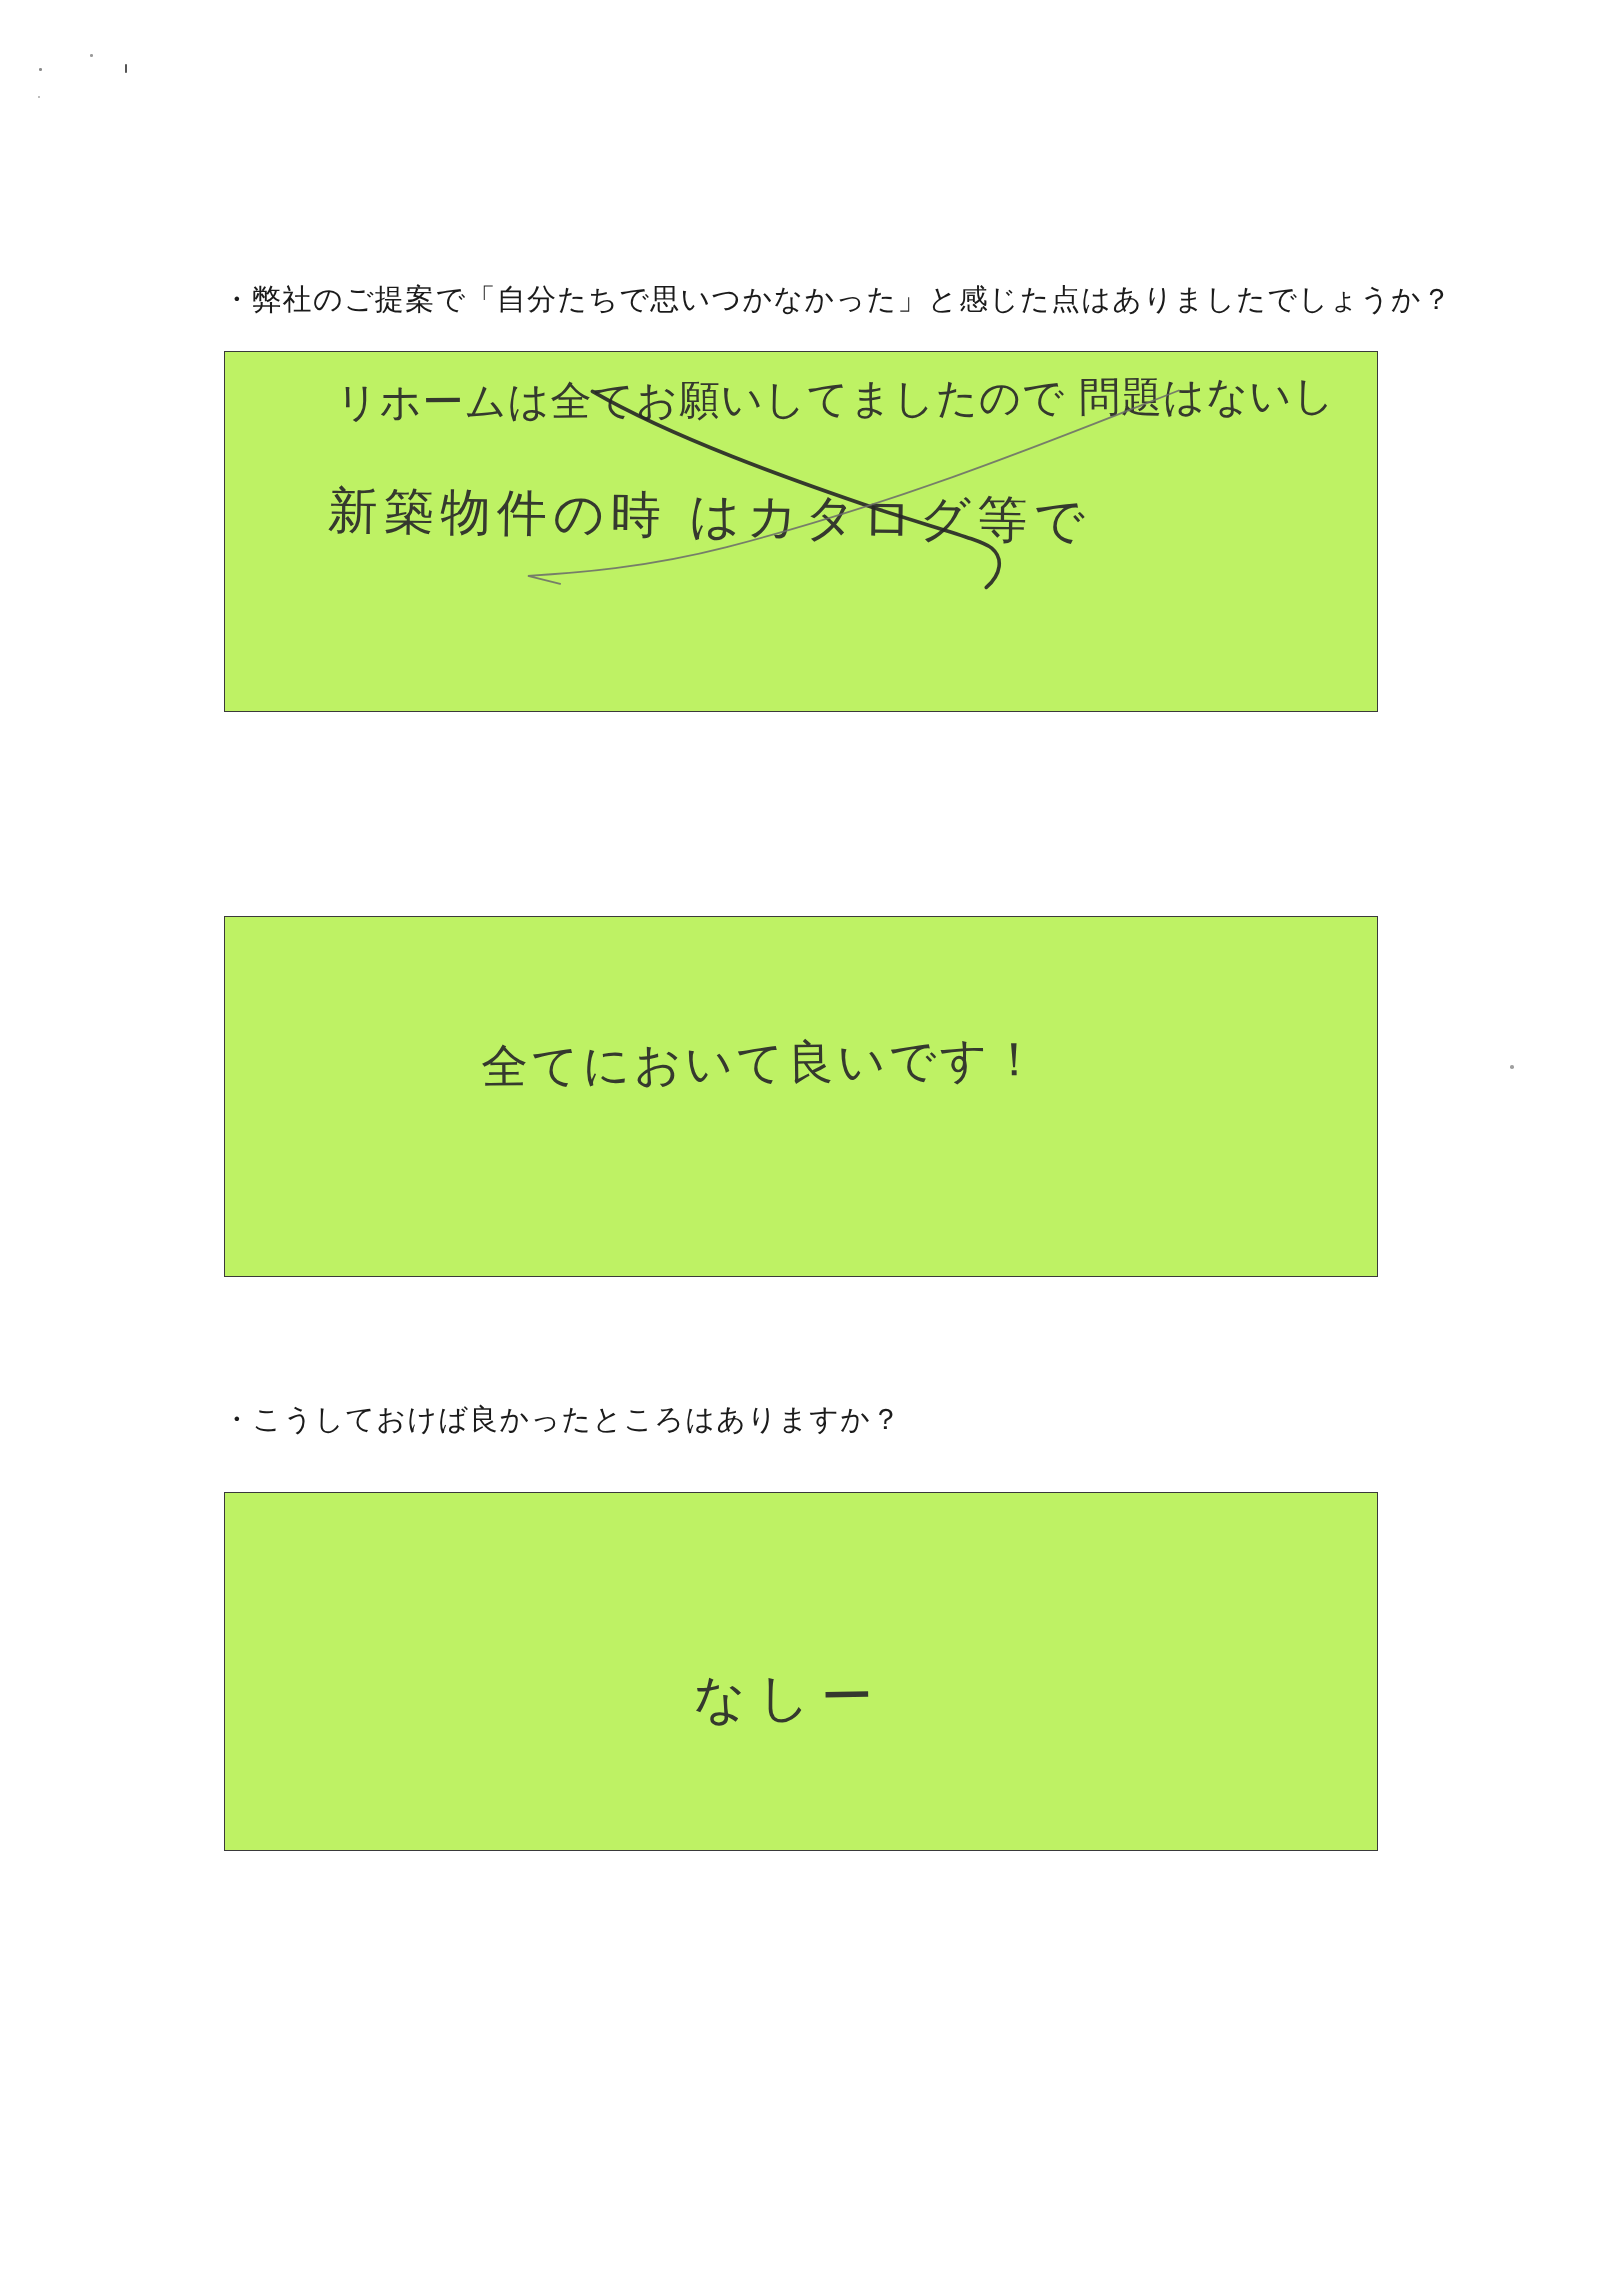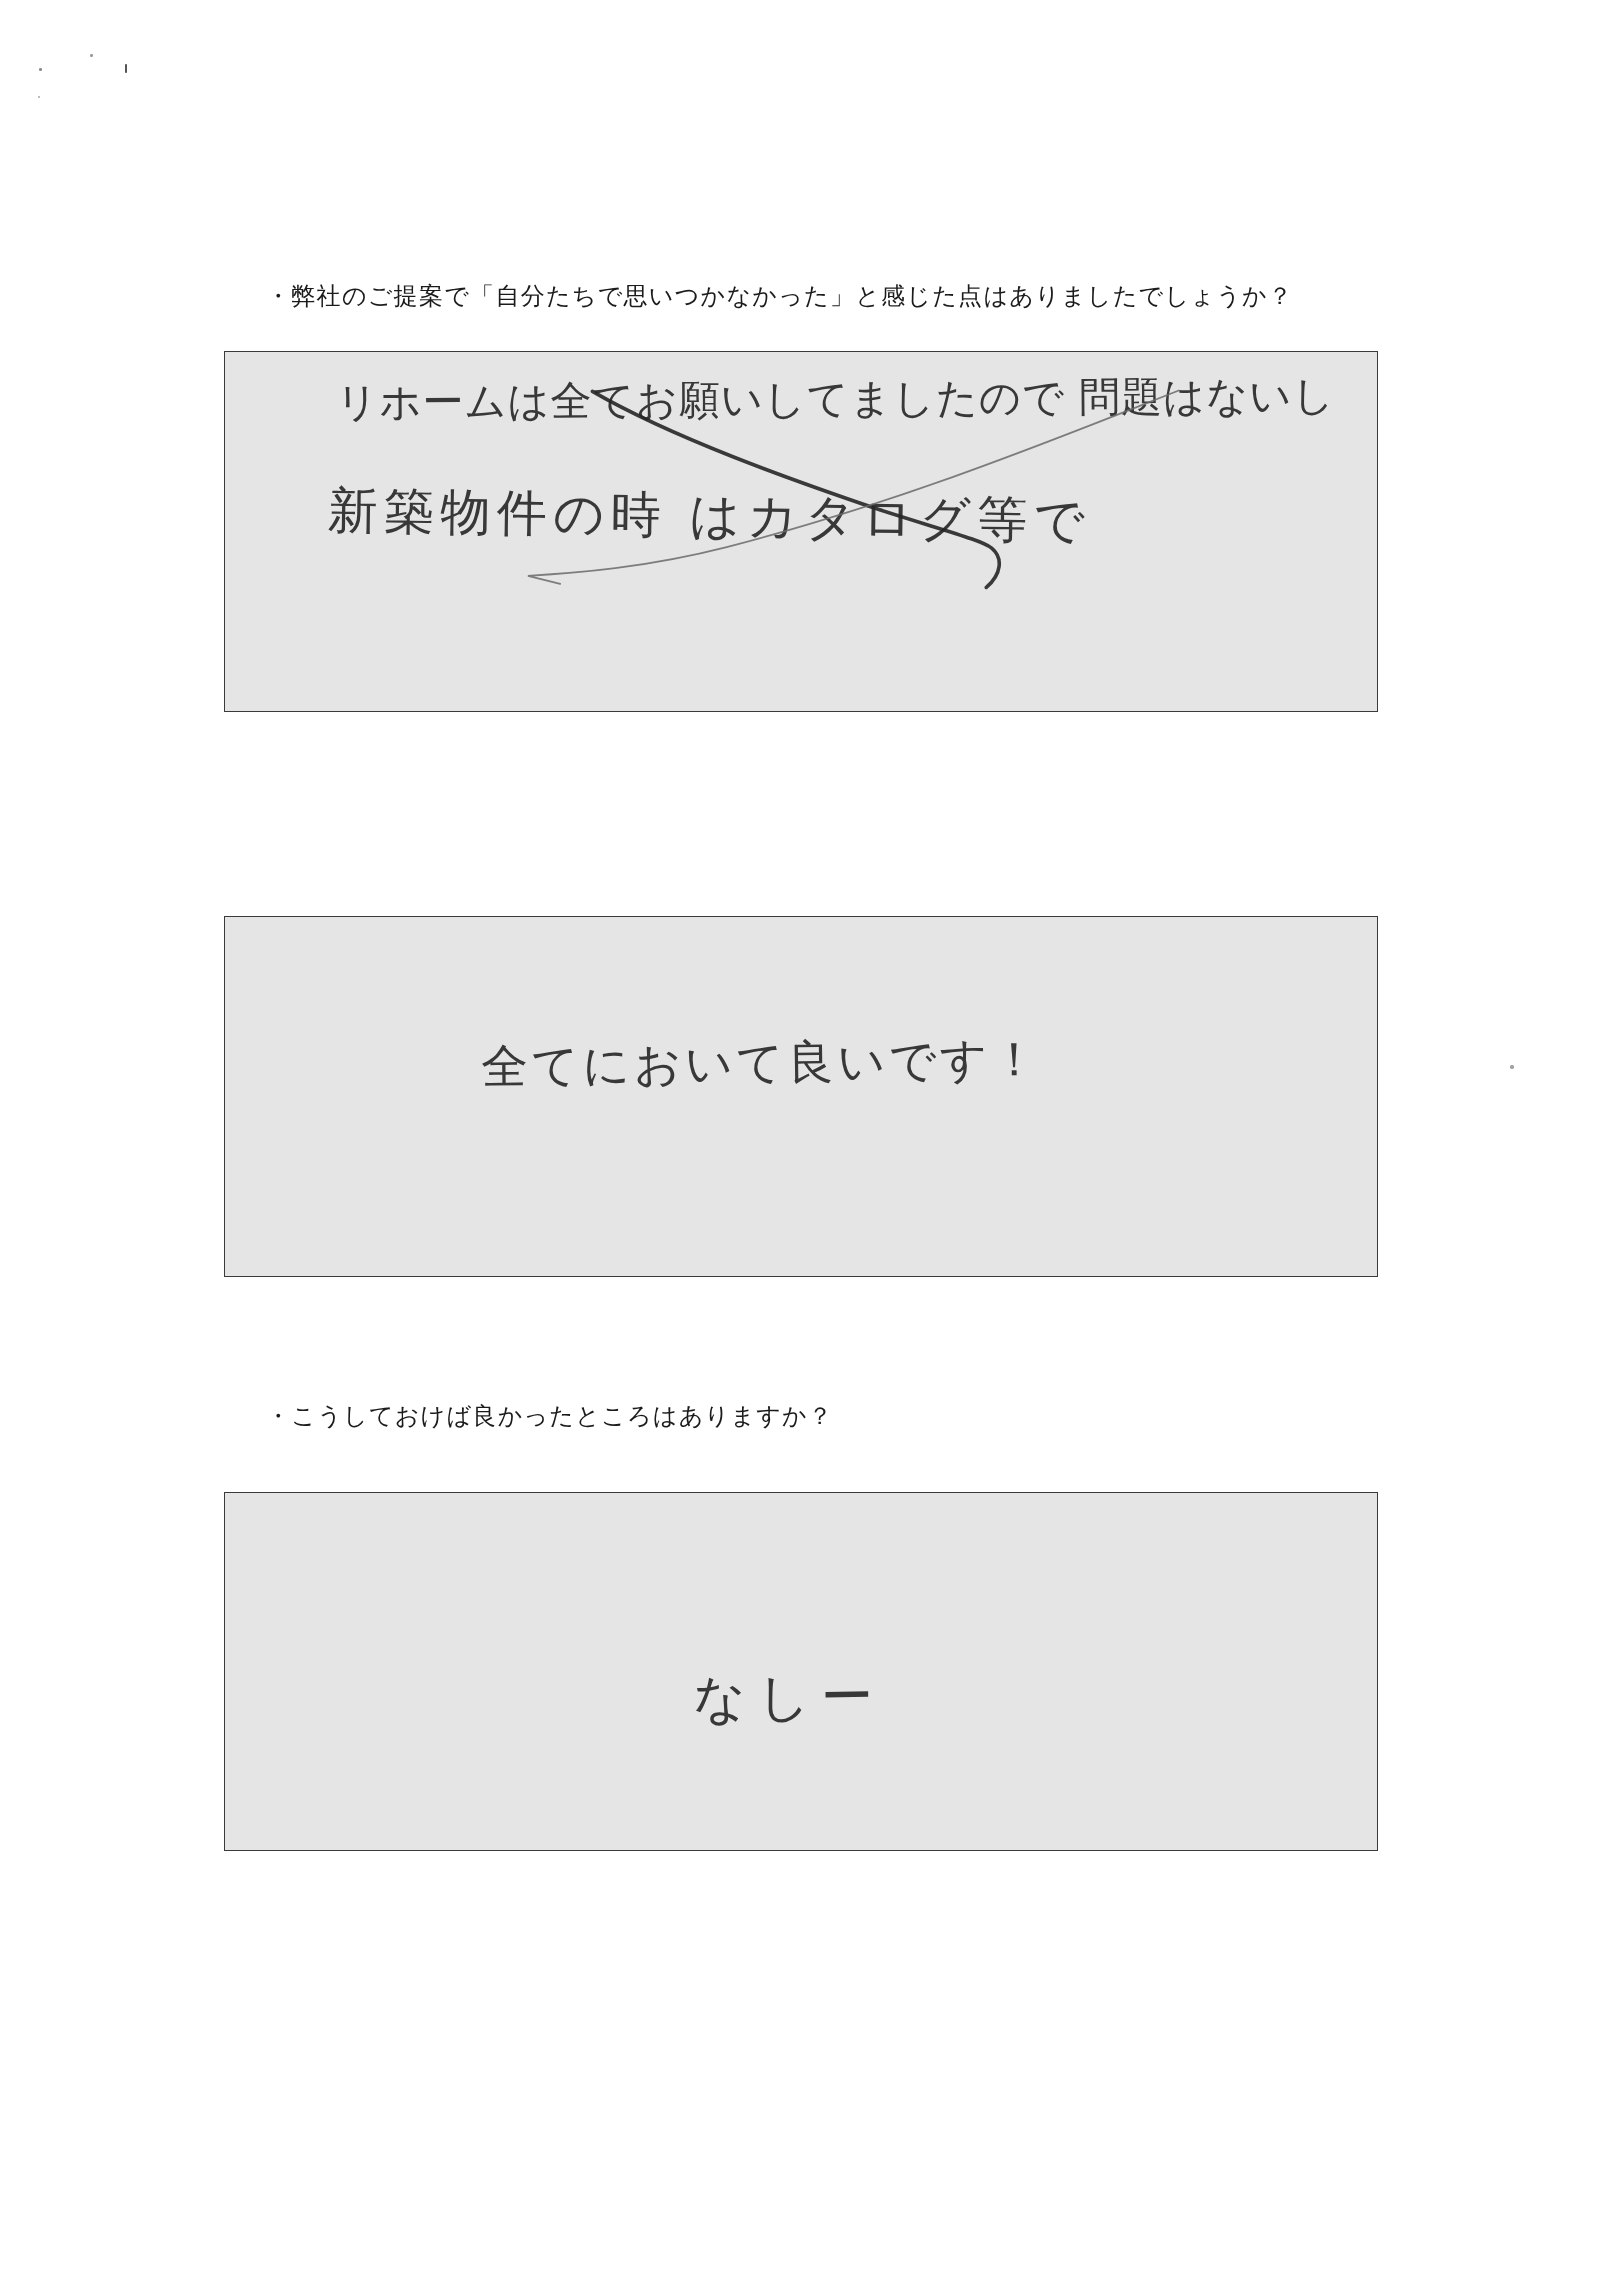--- a/index.html
+++ b/index.html
@@ -7,36 +7,35 @@
     position:relative;
     width:1622px;height:2293px;
     background:#ffffff;
     font-family:"Liberation Serif", serif;
     overflow:hidden;
   }
   
   .question{
     position:absolute;
     left:222px;
-    font-size:24px;
+    font-size:29px;
     letter-spacing:1.3px;
     color:#1b1b1b;
     white-space:nowrap;
-    margin-left:44px;
   }
   .q1{top:280px;}
   .q2{top:847px;}
   .q3{top:1400px;}
   
   .answer-box{
     position:absolute;
     left:224px;
     width:1152px;
     border:1.8px solid #3a3a3a;
-    background:#e5e5e5;
+    background:#bef264;
     box-sizing:content-box;
   }
   .box1{top:351px;height:359px;}
   .box2{top:916px;height:359px;}
   .box3{top:1444px;height:357px;margin-top:48px;}
   .answer-box svg{position:absolute;left:0;top:0;width:100%;height:100%;}
   
   .hw{
     font-family:"DejaVu Sans", sans-serif;
     fill:#2a2a2a;

